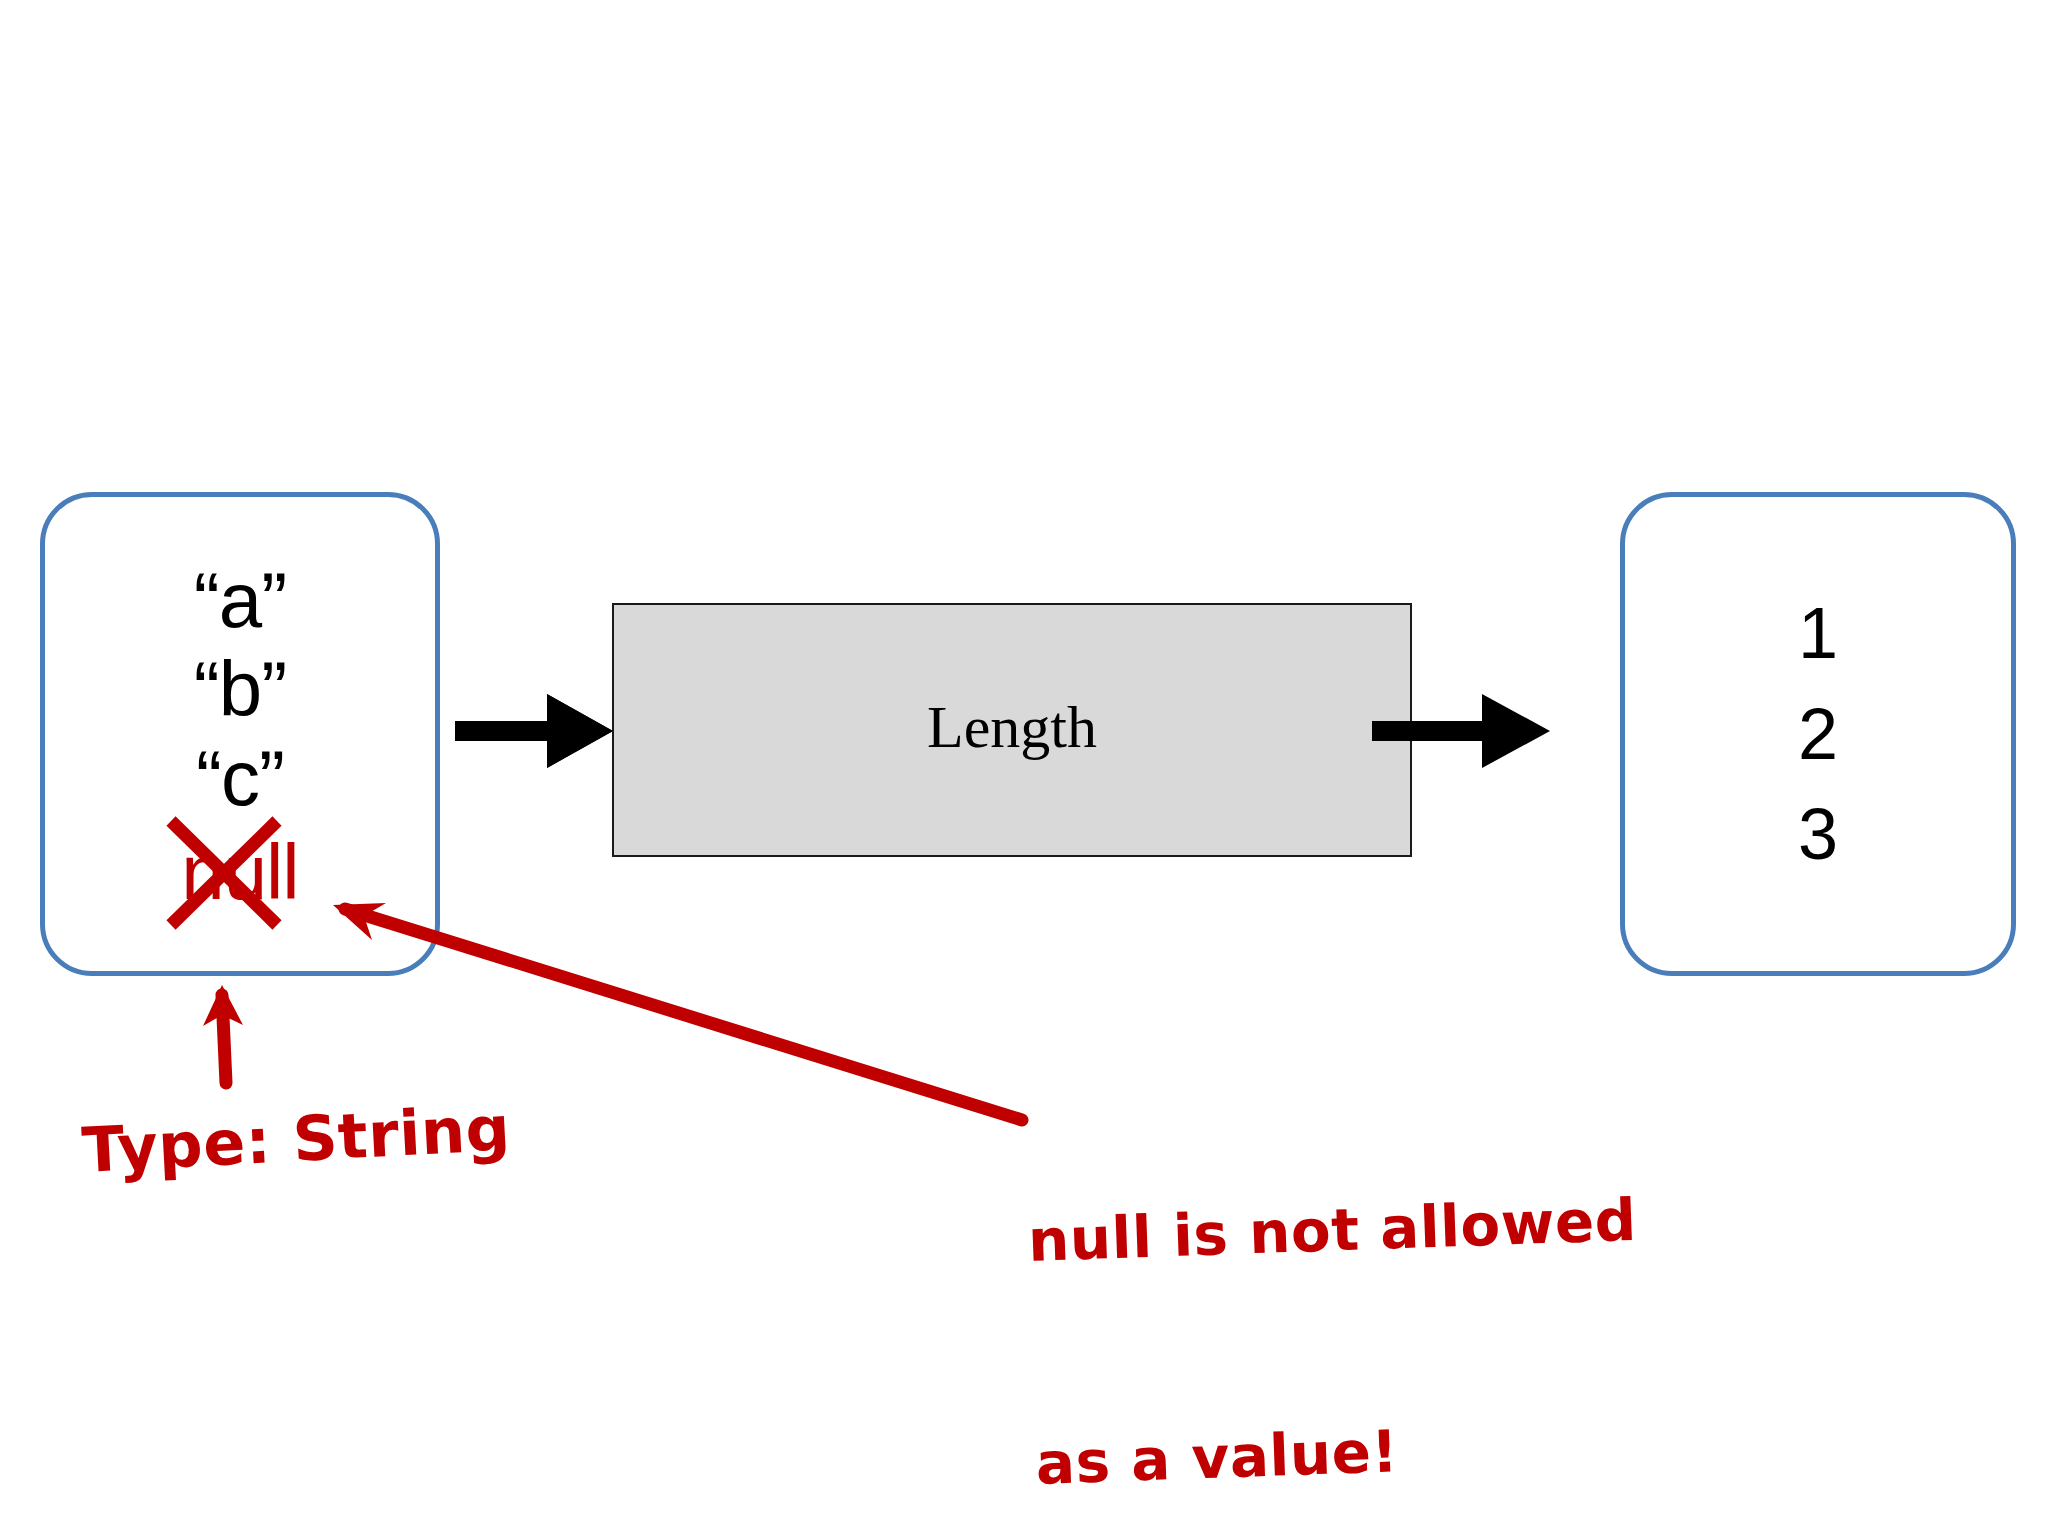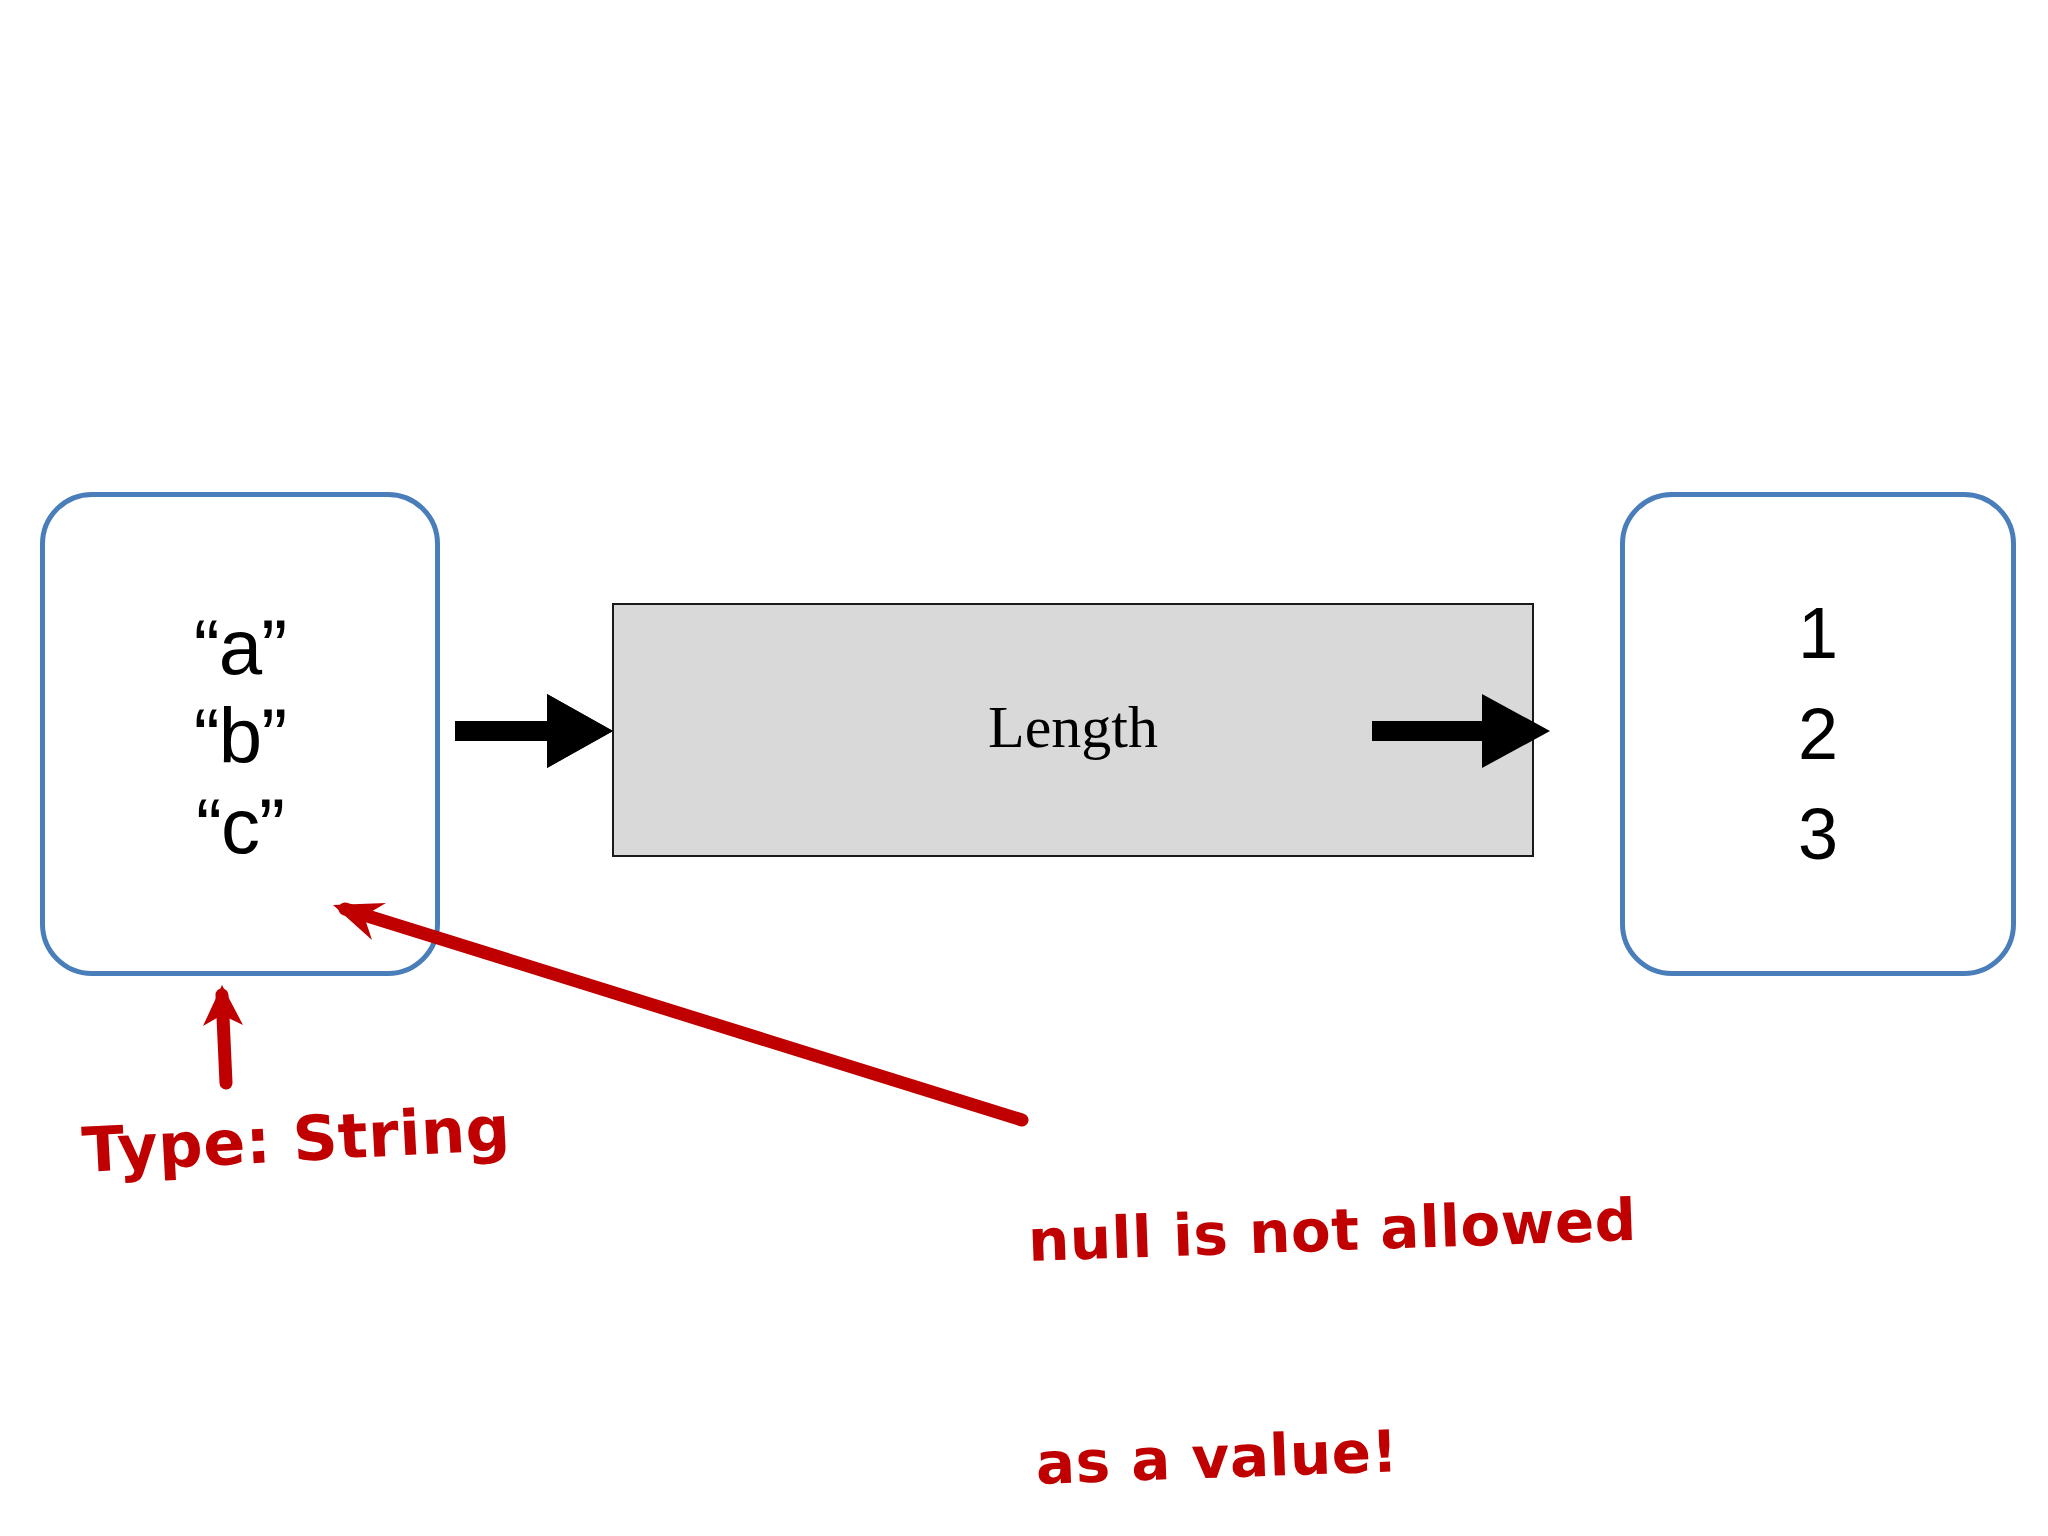--- a/index.html
+++ b/index.html
@@ -81,21 +81,21 @@
     width: 122px;
     height: 120px;
     pointer-events: none;
   }
 
   
   #function-box {
     position: absolute;
     left: 612px;
     top: 603px;
-    width: 922px;
+    width: 800px;
     height: 254px;
     box-sizing: border-box;
     background: #D9D9D9;
     border: 2px solid #1a1a1a;
     display: flex;
     flex-direction: column;
     align-items: center;
     justify-content: center;
   }
   .fn-line {
@@ -147,20 +147,27 @@
 </head>
 <body>
 
 <div id="stage">
 
   <div id="input-box" class="value-box">
     <div class="value-item">“a”</div>
     <div class="value-item">“b”</div>
     <div class="value-item">“c”</div>
 
+    <div class="null-wrap">
+      <span class="null-text">null</span>
+      <svg class="null-x" viewBox="0 0 122 120">
+        <line x1="8" y1="8" x2="114" y2="112" stroke="#C00000" stroke-width="13" stroke-linecap="butt"></line>
+        <line x1="114" y1="8" x2="8" y2="112" stroke="#C00000" stroke-width="13" stroke-linecap="butt"></line>
+      </svg>
+    </div>
   </div>
 
   <svg id="arrow-in" class="block-arrow" viewBox="0 0 160 82">
     <path d="M0,31 L92,31 L92,4 L158,41 L92,78 L92,51 L0,51 Z" fill="#000000"></path>
     <path d="M92,4 L158,41 L92,78 L92,60 L128,41 L92,22 Z" fill="#000000"></path>
   </svg>
 
   <div id="function-box">
     <div class="fn-line" id="fn-name">Length</div>
   </div>

